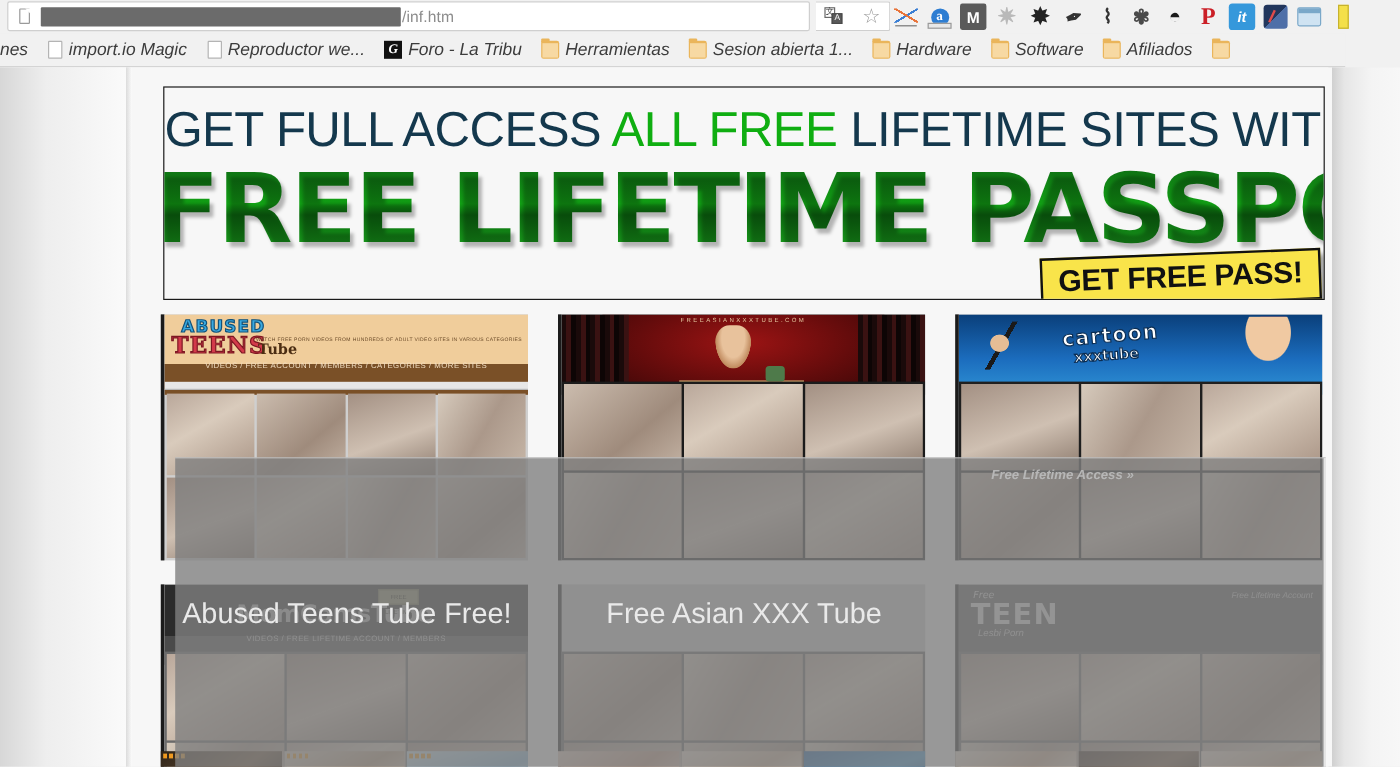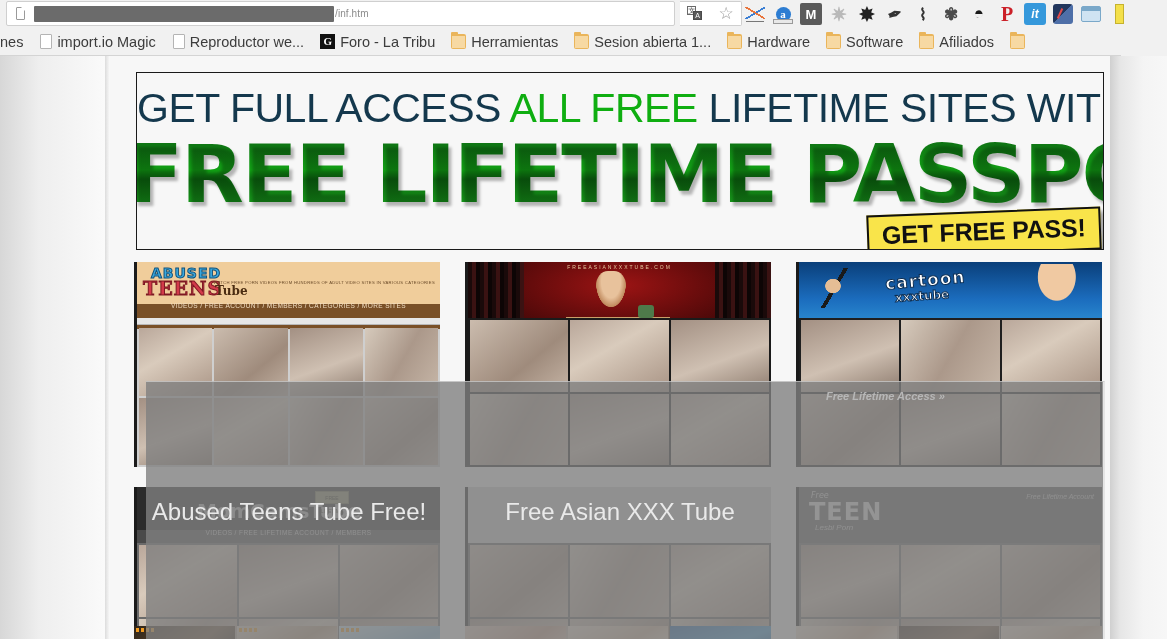--- a/index.html
+++ b/index.html
@@ -38,21 +38,21 @@
   }
   #page-icon .doc:after {
     content: ""; position: absolute; right: -1px; top: -1px;
     border-left: 4px solid transparent; border-top: 4px solid #fff;
   }
   #url-redacted {
     height: 16px; width: 300px; background: #6b6b6b; margin-left: 3px;
     border-radius: 1px;
   }
   #url-text {
-    font-size: 10px; color: #8c8c8c; margin-left: 1px;
+    font-size: 13px; color: #8c8c8c; margin-left: 1px;
     white-space: nowrap; letter-spacing: 0.1px;
   }
   #omnibox-actions {
     position: absolute; left: 680px; top: 1px; width: 62px; height: 25px;
     background: #fff; border: 1px solid #cfcfcf; border-left: none;
     border-radius: 0 2px 2px 0;
     display: flex; align-items: center; justify-content: space-around;
   }
   .translate-ico {
     width: 17px; height: 16px; position: relative;
@@ -123,21 +123,21 @@
     content: ""; position: absolute; left: 0; top: 0; right: 0; height: 4px; background: #7aa8c9;
   }
   .ext.yellow { background: transparent; }
   .ext.yellow .yb { width: 9px; height: 20px; background: #f4e04a; border: 1px solid #c6b22e; }
 
   
   #bookmarks-bar {
     position: absolute; left: 0; top: 28px; width: 1121px; height: 28px;
     background: #f1f1f1;
     border-bottom: 1px solid #d4d4d4;
-    display: flex; align-items: center; overflow: hidden;
+    display: flex; align-items: center; overflow: hidden; font-style: italic;
   }
   .bm {
     display: flex; align-items: center; gap: 5px;
     padding: 0 8px; height: 24px; flex: 0 0 auto;
     font-size: 14.5px; color: #3c3c3c; white-space: nowrap;
   }
   .bm .ico { flex: 0 0 auto; width: 15px; height: 15px; position: relative; }
   .ico.folder {
     background: #eab55b; border-radius: 1px 2px 2px 2px;
   }

